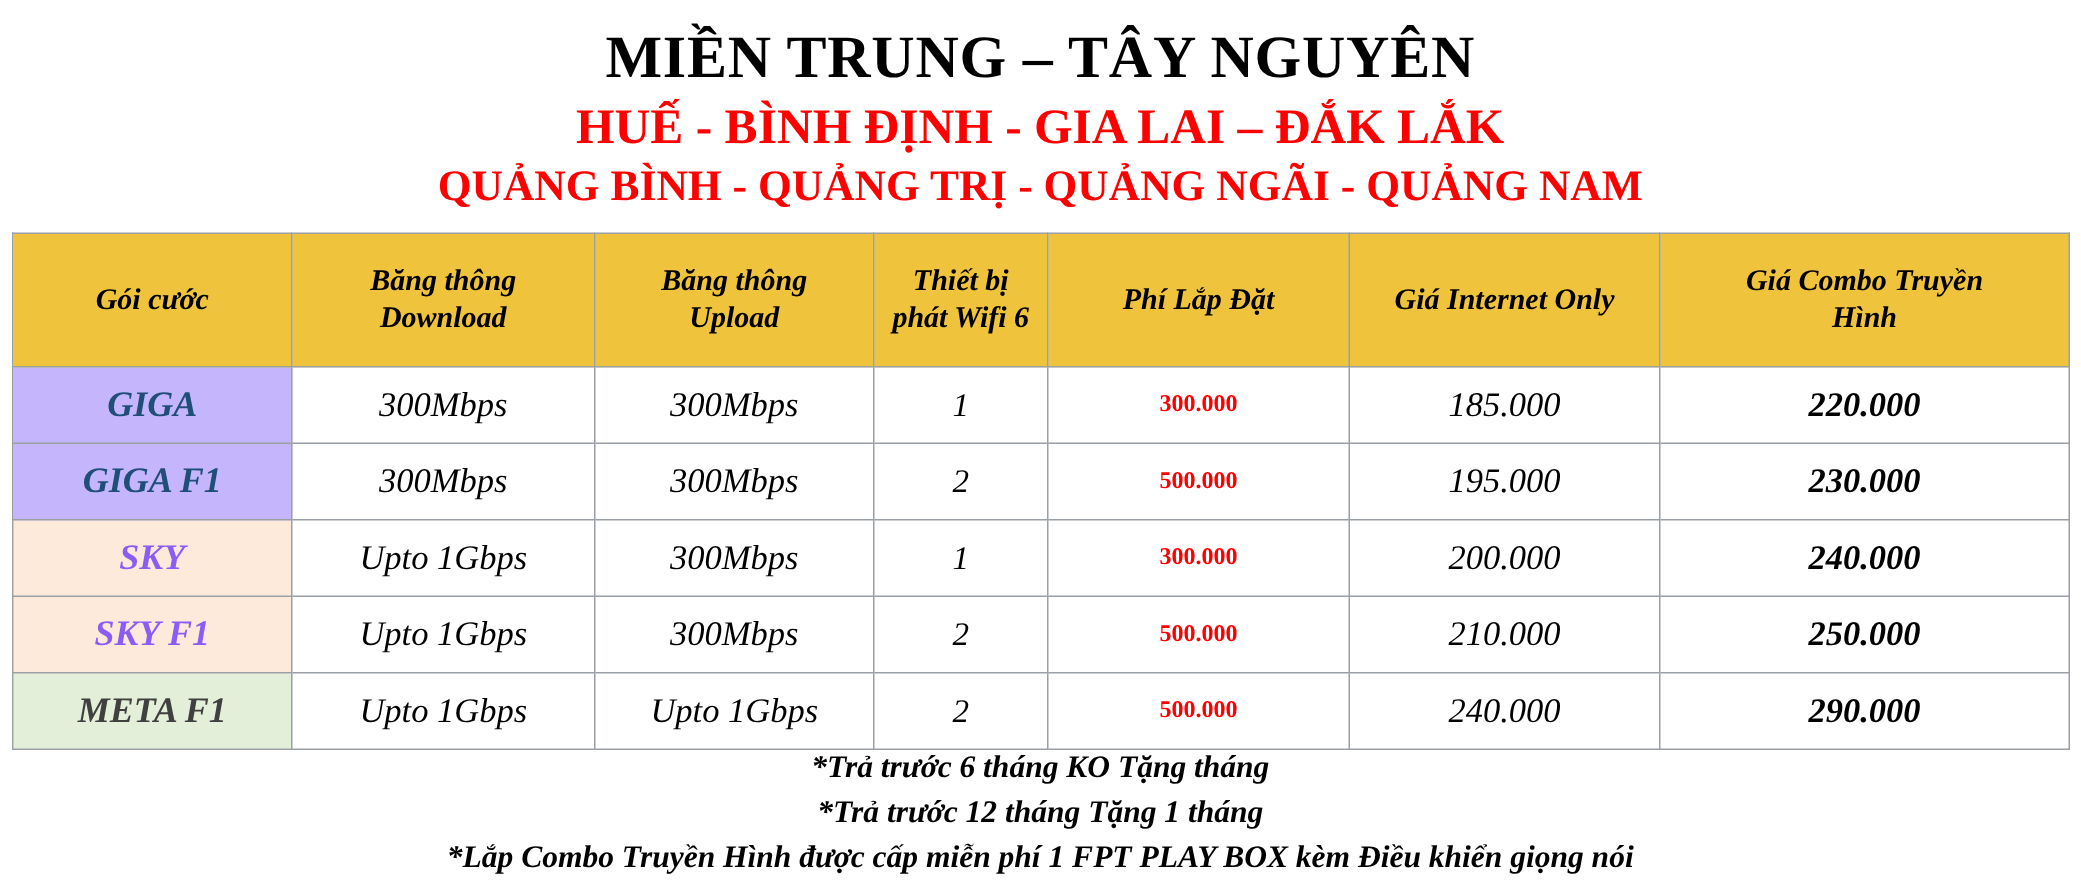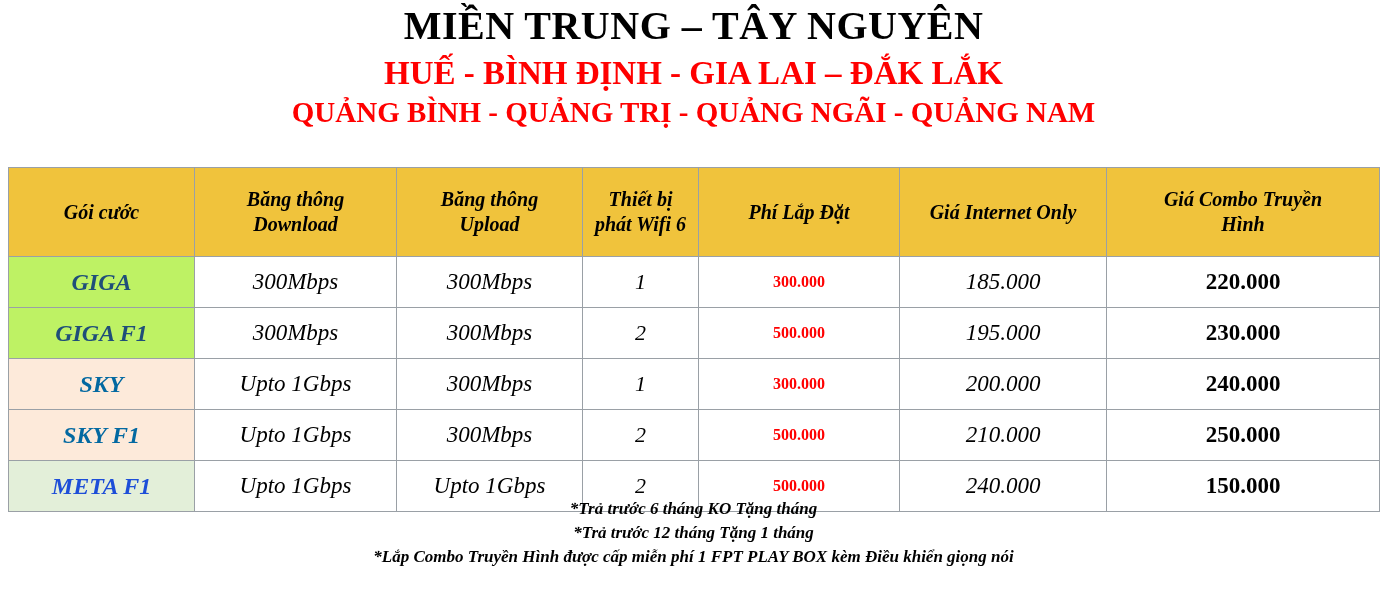--- a/index.html
+++ b/index.html
@@ -17,21 +17,21 @@
   .page {
     position: relative;
     width: 1387px;
     height: 597px;
     box-sizing: border-box;
   }
 
   
   .header {
     text-align: center;
-    padding-top: 4px;
+    padding-top: 16px;
   }
   .title-main {
     font-family: "Liberation Serif", serif;
     font-weight: bold;
     font-size: 40px;
     letter-spacing: 0.5px;
     color: #000000;
     line-height: 1.1;
   }
   .title-sub {
@@ -55,21 +55,20 @@
     position: absolute;
     left: 8px;
     top: 155px;
     width: 1371px;
   }
   table.price {
     border-collapse: collapse;
     table-layout: fixed;
     width: 1371px;
     font-family: "Liberation Serif", serif;
-    margin-top: 12px;
   }
   table.price td, table.price th {
     border: 1px solid #9aa0a6;
     padding: 0;
     text-align: center;
     vertical-align: middle;
   }
 
   thead th {
     background: #f0c33c;
@@ -90,33 +89,33 @@
   
   col.c0 { width: 186px; }
   col.c1 { width: 202px; }
   col.c2 { width: 186px; }
   col.c3 { width: 116px; }
   col.c4 { width: 201px; }
   col.c5 { width: 207px; }
   col.c6 { width: 273px; }
 
   
-  tr.tier-giga td { background: #bef264; }
+  tr.tier-giga td { background: #c4b5fd; }
   tr.tier-sky  td { background: #fdeada; }
   tr.tier-meta td { background: #e3efd9; }
 
   
   td.pkg {
     font-weight: bold;
     font-style: italic;
     font-size: 24px;
   }
   tr.tier-giga td.pkg { color: #1f4e79; }
-  tr.tier-sky  td.pkg { color: #0369a1; font-style: italic; }
-  tr.tier-meta td.pkg { color: #1d4ed8; }
+  tr.tier-sky  td.pkg { color: #8b5cf6; font-style: italic; }
+  tr.tier-meta td.pkg { color: #404040; }
 
   td.speed {
     font-style: italic;
     font-size: 23px;
     background: #ffffff !important;
   }
   td.dev {
     font-style: italic;
     font-size: 22px;
     background: #ffffff !important;
@@ -129,36 +128,37 @@
   }
   td.price-net {
     font-weight: normal;
     font-style: italic;
     font-size: 23px;
     color: #000000;
     background: #ffffff !important;
   }
   td.price-combo {
     font-weight: bold;
+    font-style: italic;
     font-size: 23px;
     color: #000000;
     background: #ffffff !important;
   }
 
   
   .notes {
     position: absolute;
     left: 8px;
     top: 497px;
     width: 1371px;
     text-align: center;
     font-family: "Liberation Serif", serif;
     font-style: italic;
     font-weight: bold;
-    font-size: 17px;
+    font-size: 21px;
     line-height: 1.42;
     color: #000000;
   }
   .notes div { white-space: nowrap; }
 </style>
 </head>
 <body>
 
 <div class="page">
 
@@ -245,21 +245,21 @@
           <td class="price-net">210.000</td>
           <td class="price-combo">250.000</td>
         </tr>
         <tr class="tier-meta">
           <td class="pkg">META F1</td>
           <td class="speed">Upto 1Gbps</td>
           <td class="speed">Upto 1Gbps</td>
           <td class="dev">2</td>
           <td class="fee">500.000</td>
           <td class="price-net">240.000</td>
-          <td class="price-combo">150.000</td>
+          <td class="price-combo">290.000</td>
         </tr>
       </tbody>
     </table>
   </div>
 
   <div class="notes">
     <div>*Trả trước 6 tháng KO Tặng tháng</div>
     <div>*Trả trước 12 tháng Tặng 1 tháng</div>
     <div>*Lắp Combo Truyền Hình được cấp miễn phí 1 FPT PLAY BOX kèm Điều khiển giọng nói</div>
   </div>

